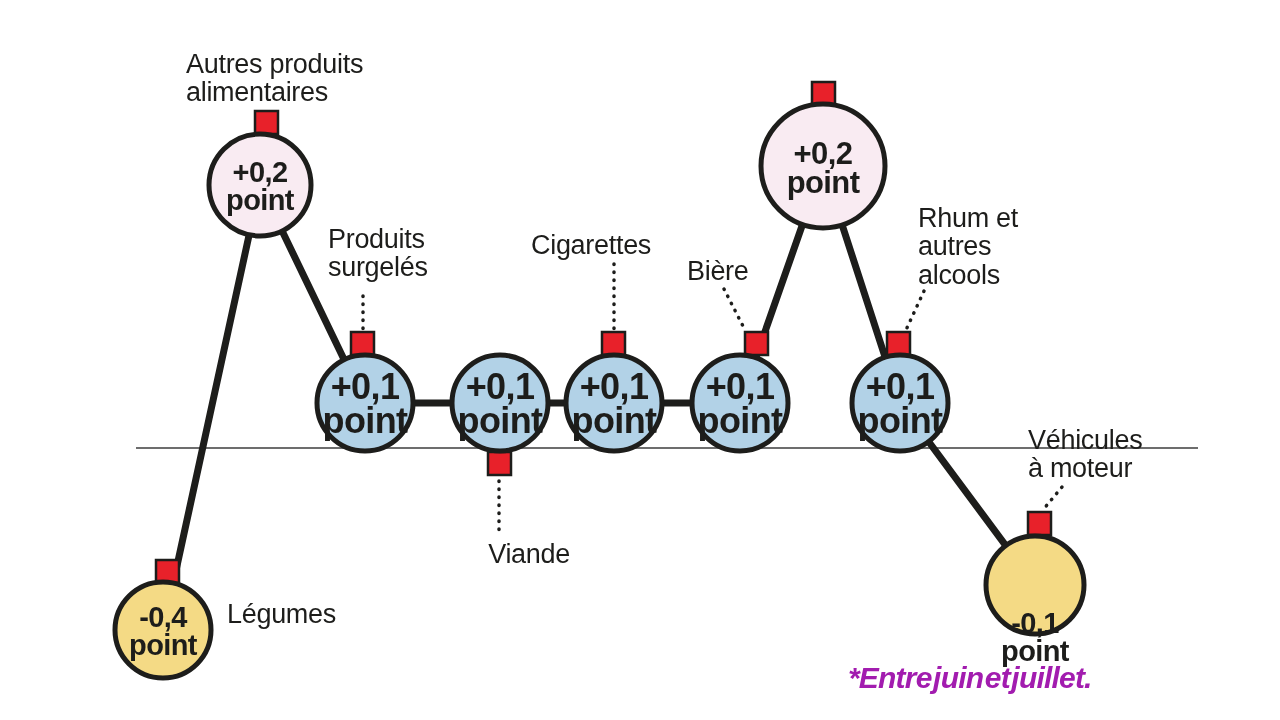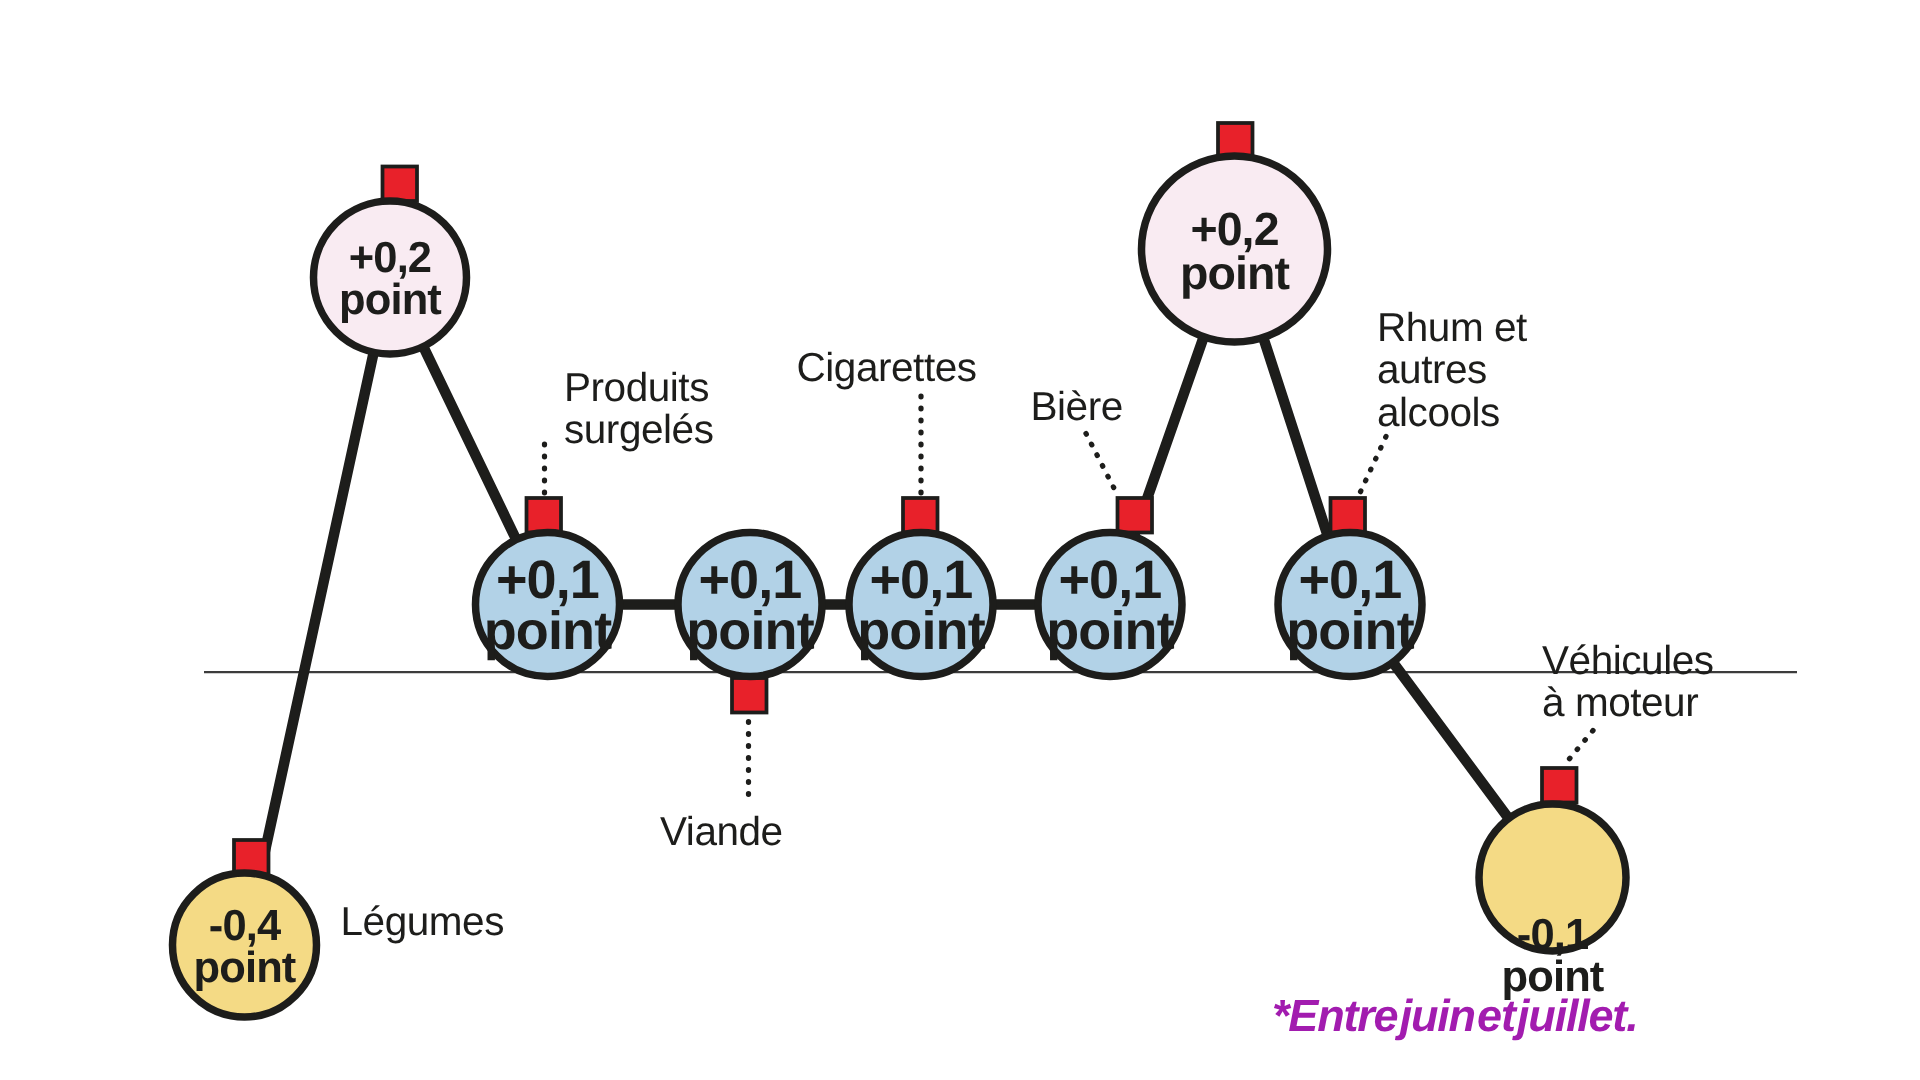--- a/index.html
+++ b/index.html
@@ -79,27 +79,28 @@
     <circle cx="260" cy="185" r="51" fill="#f9ebf2" stroke="#1d1d1b" stroke-width="5"></circle>
     <circle cx="365" cy="403" r="48" fill="#b2d2e7" stroke="#1d1d1b" stroke-width="5"></circle>
     <circle cx="500" cy="403" r="48" fill="#b2d2e7" stroke="#1d1d1b" stroke-width="5"></circle>
     <circle cx="614" cy="403" r="48" fill="#b2d2e7" stroke="#1d1d1b" stroke-width="5"></circle>
     <circle cx="740" cy="403" r="48" fill="#b2d2e7" stroke="#1d1d1b" stroke-width="5"></circle>
     <circle cx="823" cy="166" r="62" fill="#f9ebf2" stroke="#1d1d1b" stroke-width="5"></circle>
     <circle cx="900" cy="403" r="48" fill="#b2d2e7" stroke="#1d1d1b" stroke-width="5"></circle>
     <circle cx="1035" cy="585" r="49" fill="#f4da85" stroke="#1d1d1b" stroke-width="5"></circle>
   </svg>
 
-  <div class="label" style="left:328px;top:244px;width:125px;margin-left:48px;">Produits surgelés</div>
+  <div class="label" style="left:186px;top:50px;width:225px;">Autres produits alimentaires</div>
+  <div class="label" style="left:328px;top:225px;width:125px;">Produits surgelés</div>
   <div class="label" style="left:531px;top:231px;width:160px;">Cigarettes</div>
   <div class="label" style="left:687px;top:257px;width:110px;">Bière</div>
   <div class="label" style="left:1028px;top:426px;width:136px;">Véhicules à moteur</div>
   <div class="label" style="left:918px;top:204px;width:112px;">Rhum et autres alcools</div>
   <div class="label" style="left:227px;top:600px;width:180px;">Légumes</div>
-  <div class="label" style="left:440px;top:540px;width:130px;">Viande</div>
+  <div class="label" style="left:440px;top:540px;width:130px;text-align:right;">Viande</div>
 
   <div class="node-text md" style="left:163px;top:632px;">
     <div>-0,4</div>
     <div>point</div>
   </div>
   <div class="node-text md" style="left:260px;top:187px;">
     <div>+0,2</div>
     <div>point</div>
   </div>
   <div class="node-text sm" style="left:365px;top:404px;">

